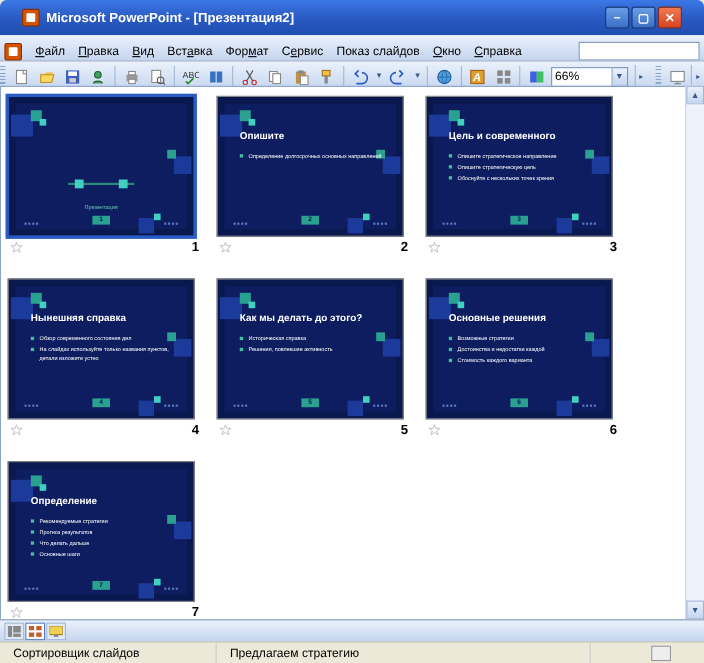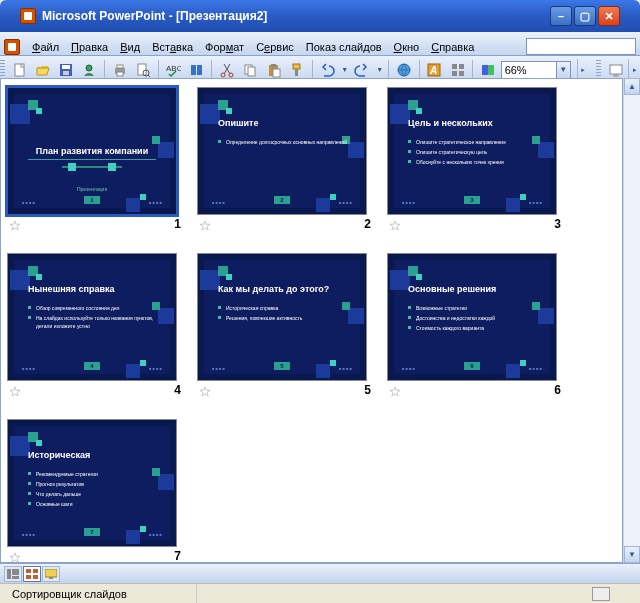--- a/index.html
+++ b/index.html
@@ -251,21 +251,20 @@
         <div class="slide-cell">
           <div class="thumb selected">
             <div class="thumb-inner title-only">
               <div class="deco-sq" style="left: -4px; top: 10px; width: 20px; height: 20px;"></div>
               <div class="deco-sm" style="left: 14px; top: 6px; width: 10px; height: 10px;"></div>
               <div class="deco-cy" style="left: 22px; top: 14px; width: 6px; height: 6px;"></div>
               <div class="deco-sq" style="right: -4px; top: 48px; width: 16px; height: 16px;"></div>
               <div class="deco-sm" style="right: 10px; top: 42px; width: 8px; height: 8px;"></div>
               <div class="deco-sq" style="right: 30px; bottom: -4px; width: 14px; height: 14px;"></div>
               <div class="deco-cy" style="right: 24px; bottom: 8px; width: 6px; height: 6px;"></div>
-              <div class="s-title">План развития компании</div>
               <div class="hr-accent"></div>
               <div class="hr-sq" style="left: 54px;"></div>
               <div class="hr-sq" style="right: 54px;"></div>
               <div class="subtitle">Презентация</div>
               <div class="pgnum">1</div>
               <div class="footer-txt footer-l">■ ■ ■ ■</div>
               <div class="footer-txt footer-r">■ ■ ■ ■</div>
             </div>
           </div>
           <div class="slide-meta">
@@ -304,21 +303,21 @@
         <div class="slide-cell">
           <div class="thumb">
             <div class="thumb-inner">
               <div class="deco-sq" style="left: -4px; top: 10px; width: 20px; height: 20px;"></div>
               <div class="deco-sm" style="left: 14px; top: 6px; width: 10px; height: 10px;"></div>
               <div class="deco-cy" style="left: 22px; top: 14px; width: 6px; height: 6px;"></div>
               <div class="deco-sq" style="right: -4px; top: 48px; width: 16px; height: 16px;"></div>
               <div class="deco-sm" style="right: 10px; top: 42px; width: 8px; height: 8px;"></div>
               <div class="deco-sq" style="right: 30px; bottom: -4px; width: 14px; height: 14px;"></div>
               <div class="deco-cy" style="right: 24px; bottom: 8px; width: 6px; height: 6px;"></div>
-              <div class="s-title">Цель и нескольких</div>
+              <div class="s-title">Цель и современного</div>
               <ul class="s-bullets">
                 <li>Опишите стратегическое направление</li>
                 <li>Опишите стратегическую цель</li>
                 <li>Обоснуйте с нескольких точек зрения</li>
               </ul>
               <div class="pgnum">3</div>
               <div class="footer-txt footer-l">■ ■ ■ ■</div>
               <div class="footer-txt footer-r">■ ■ ■ ■</div>
             </div>
           </div>
@@ -414,21 +413,21 @@
         <div class="slide-cell">
           <div class="thumb">
             <div class="thumb-inner">
               <div class="deco-sq" style="left: -4px; top: 10px; width: 20px; height: 20px;"></div>
               <div class="deco-sm" style="left: 14px; top: 6px; width: 10px; height: 10px;"></div>
               <div class="deco-cy" style="left: 22px; top: 14px; width: 6px; height: 6px;"></div>
               <div class="deco-sq" style="right: -4px; top: 48px; width: 16px; height: 16px;"></div>
               <div class="deco-sm" style="right: 10px; top: 42px; width: 8px; height: 8px;"></div>
               <div class="deco-sq" style="right: 30px; bottom: -4px; width: 14px; height: 14px;"></div>
               <div class="deco-cy" style="right: 24px; bottom: 8px; width: 6px; height: 6px;"></div>
-              <div class="s-title">Историческая</div>
+              <div class="s-title">Определение</div>
               <ul class="s-bullets">
                 <li>Рекомендуемые стратегии</li>
                 <li>Прогноз результатов</li>
                 <li>Что делать дальше</li>
                 <li>Основные шаги</li>
               </ul>
               <div class="pgnum">7</div>
               <div class="footer-txt footer-l">■ ■ ■ ■</div>
               <div class="footer-txt footer-r">■ ■ ■ ■</div>
             </div>
@@ -468,14 +467,15 @@
   <div class="vbtn">
       <svg width="12" height="10">
         <rect x="0" y="0" width="12" height="8" fill="#f0d050" stroke="#a08020"></rect>
         <rect x="4" y="8" width="4" height="2" fill="#888"></rect>
       </svg>
     </div>
 </div>
 
 <div class="statusbar">
   <div class="status-cell">Сортировщик слайдов</div>
+  <div class="status-cell">Предлагаем стратегию</div>
   <div class="lang-ico"></div>
 </div>
 
 </body></html>

